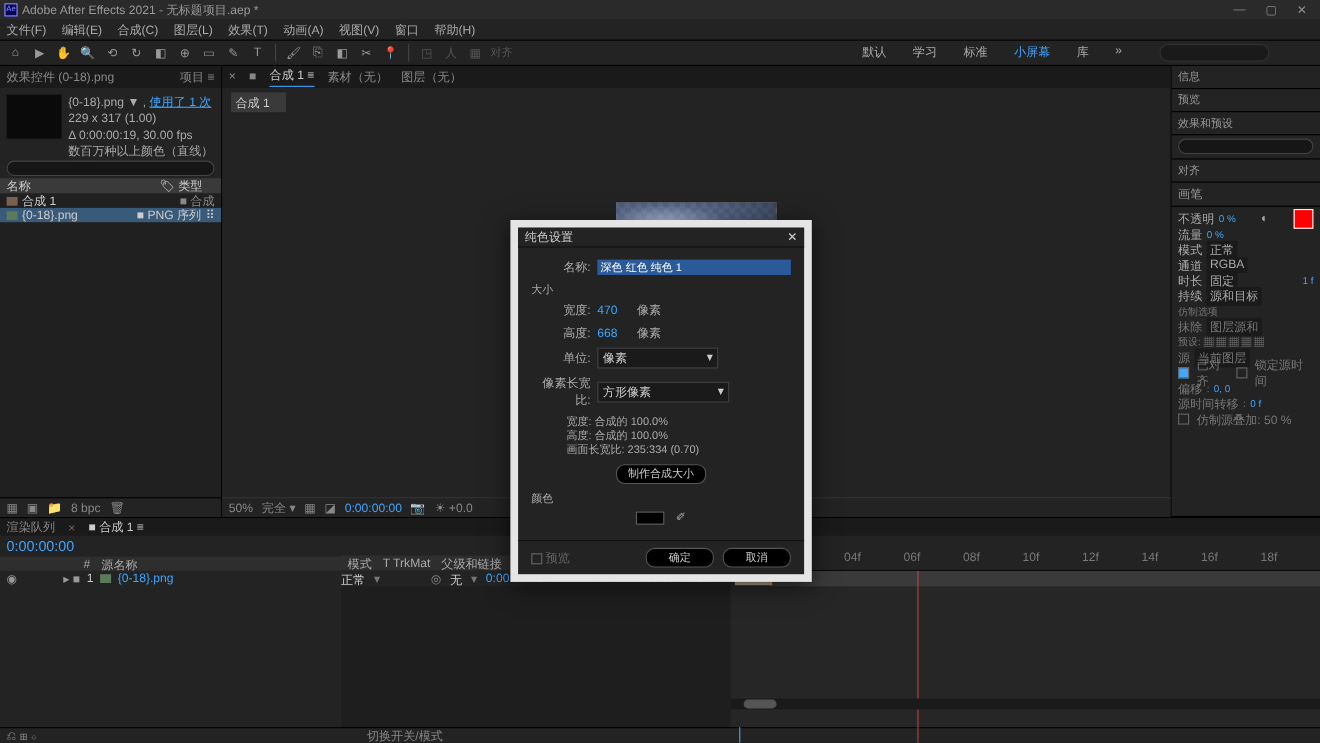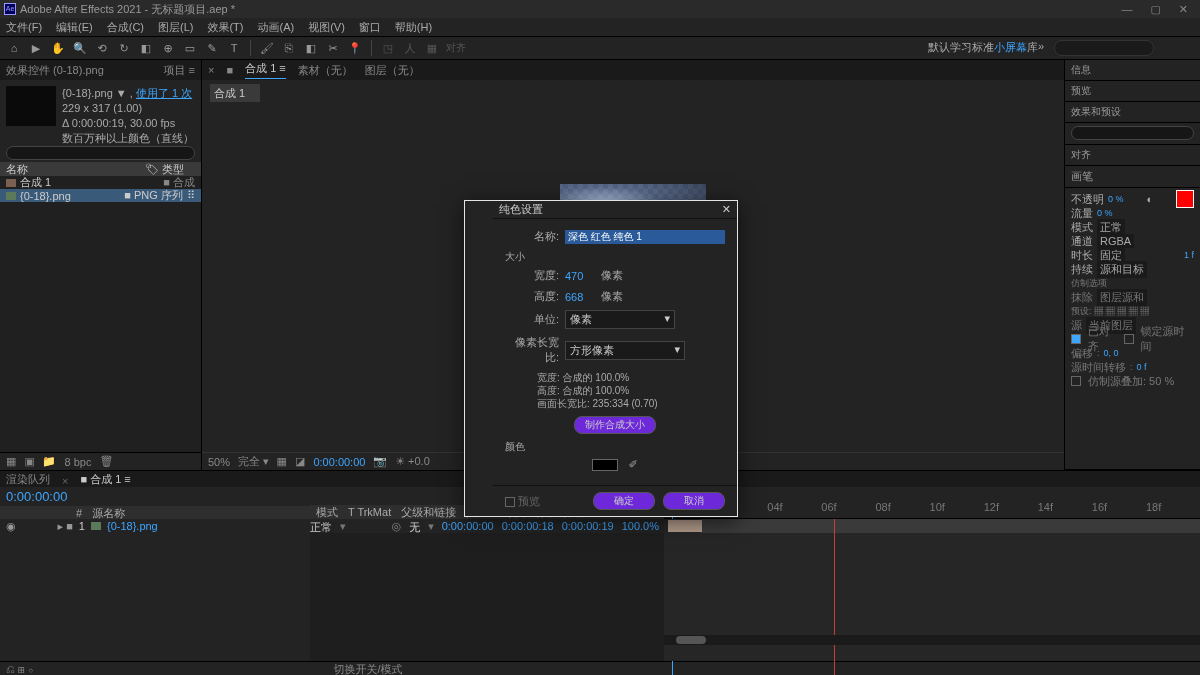--- a/index.html
+++ b/index.html
@@ -4,21 +4,21 @@
 <style>
 * { margin: 0; padding: 0; box-sizing: border-box; font-family: "Microsoft YaHei", sans-serif; font-size: 11px; }
 body { background: #1e1e1e; color: #b8b8b8; width: 1200px; height: 675px; overflow: hidden; position: relative; }
 .titlebar { height: 18px; background: #2a2a2a; display: flex; align-items: center; padding: 0 4px; color: #999; }
 .ae-icon { width: 12px; height: 12px; background: #00005b; border: 1px solid #9999ff; margin-right: 4px; display: inline-block; font-size: 7px; line-height: 10px; color: #9999ff; text-align: center; }
 .win-controls { margin-left: auto; display: flex; gap: 18px; padding-right: 8px; color: #888; }
 .menubar { height: 18px; background: #232323; display: flex; align-items: center; padding: 0 6px; gap: 14px; color: #aaa; }
 .toolbar { height: 24px; background: #232323; border-top: 1px solid #000; border-bottom: 1px solid #000; display: flex; align-items: center; padding: 0 6px; gap: 6px; }
 .toolbar .tool { width: 16px; height: 16px; color: #999; display: inline-flex; align-items: center; justify-content: center; }
 .toolbar .divider { width: 1px; height: 16px; background: #444; margin: 0 2px; }
-.toolbar .ws-tabs { margin-left: auto; display: flex; padding-right: 40px; color: #aaa; }
+.toolbar .ws-tabs { margin-left: auto; display: flex; gap: 24px; padding-right: 40px; color: #aaa; }
 .ws-active { color: #3ea6ff; }
 .search-box { width: 100px; height: 16px; background: #1a1a1a; border: 1px solid #333; border-radius: 8px; margin-left: 10px; }
 .main { display: flex; height: 410px; }
 .left-panel { width: 202px; background: #232323; display: flex; flex-direction: column; border-right: 1px solid #000; }
 .panel-tabs { height: 20px; background: #1a1a1a; display: flex; align-items: center; padding: 0 6px; color: #888; font-size: 10px; }
 .proj-info { padding: 6px; display: flex; gap: 6px; height: 64px; }
 .proj-thumb { width: 50px; height: 40px; background: #0a0a0a; }
 .proj-text { font-size: 10px; color: #aaa; line-height: 1.35; }
 .proj-text .link { color: #3ea6ff; text-decoration: underline; }
 .proj-search { padding: 2px 6px; }
@@ -67,35 +67,35 @@
 .tl-props .l { color: #3ea6ff; }
 .tl-track { flex: 1; background: #262626; position: relative; }
 .track-bar { position: absolute; left: 4px; top: 1px; height: 12px; width: 34px; background: #b09a8a; }
 .track-workarea { position: absolute; left: 36px; top: 0; right: 0; height: 14px; background: #3a3a3a; }
 .red-line { position: absolute; left: 170px; top: 0; width: 1px; height: 160px; background: #c04040; }
 .tl-foot { height: 16px; background: #232323; border-top: 1px solid #000; display: flex; align-items: center; padding: 0 6px; font-size: 10px; color: #888; }
 .scroll-h { position: absolute; left: 664px; right: 0; bottom: 16px; height: 10px; background: #1a1a1a; }
 .scroll-thumb { position: absolute; left: 12px; width: 30px; height: 8px; top: 1px; background: #555; border-radius: 4px; }
 
 
-.dialog { position: absolute; left: 464px; top: 200px; width: 274px; background: #232323; border: 1px solid #e5e5e5; box-shadow: 0 4px 20px rgba(0,0,0,0.6); padding-left: 28px; }
+.dialog { position: absolute; left: 464px; top: 200px; width: 274px; background: #232323; border: 7px solid #e5e5e5; box-shadow: 0 4px 20px rgba(0,0,0,0.6); }
 .dlg-title { height: 18px; background: #232323; display: flex; align-items: center; padding: 0 6px; color: #ccc; font-size: 11px; border-bottom: 1px solid #111; }
 .dlg-close { margin-left: auto; cursor: pointer; }
 .dlg-body { padding: 10px 12px 8px 12px; }
 .dlg-row { display: flex; align-items: center; margin-bottom: 6px; gap: 6px; font-size: 10px; }
 .dlg-label { width: 54px; text-align: right; color: #aaa; }
 .dlg-input { flex: 1; height: 14px; background: #b8cde0; border: none; padding: 0 3px; font-size: 10px; }
 .dlg-input.sel { background: #2a5a9a; color: #fff; }
 .dlg-section { color: #aaa; margin: 4px 0; font-size: 10px; }
 .dlg-val { color: #3ea6ff; width: 30px; }
 .dlg-unit { color: #aaa; }
 .dlg-select { background: #1a1a1a; border: 1px solid #444; padding: 1px 4px; color: #ccc; font-size: 10px; width: 110px; display: inline-flex; justify-content: space-between; }
 .dlg-info { font-size: 10px; color: #aaa; margin-left: 32px; line-height: 1.3; }
 .dlg-btn-center { text-align: center; margin: 6px 0; }
-.dlg-btn { display: inline-block; background: #6d28d9; border: 1px solid #555; border-radius: 8px; padding: 1px 10px; font-size: 10px; color: #ccc; }
+.dlg-btn { display: inline-block; background: #000000; border: 1px solid #555; border-radius: 8px; padding: 1px 10px; font-size: 10px; color: #ccc; }
 .color-chip { width: 26px; height: 12px; background: #000; border: 1px solid #666; display: inline-block; vertical-align: middle; }
 .eyedrop { display: inline-block; margin-left: 4px; color: #aaa; }
 .dlg-foot { display: flex; align-items: center; padding: 6px 12px; gap: 10px; border-top: 1px solid #111; }
 .dlg-foot .chk { font-size: 10px; color: #666; }
 .dlg-foot .btns { margin-left: auto; display: flex; gap: 8px; }
 .checkbox-sq { width: 10px; height: 10px; border: 1px solid #666; display: inline-block; vertical-align: middle; margin-right: 3px; }
 .lock-box { width: 60px; font-size: 9px; color: #aaa; }
 </style>
 </head>
 <body>

